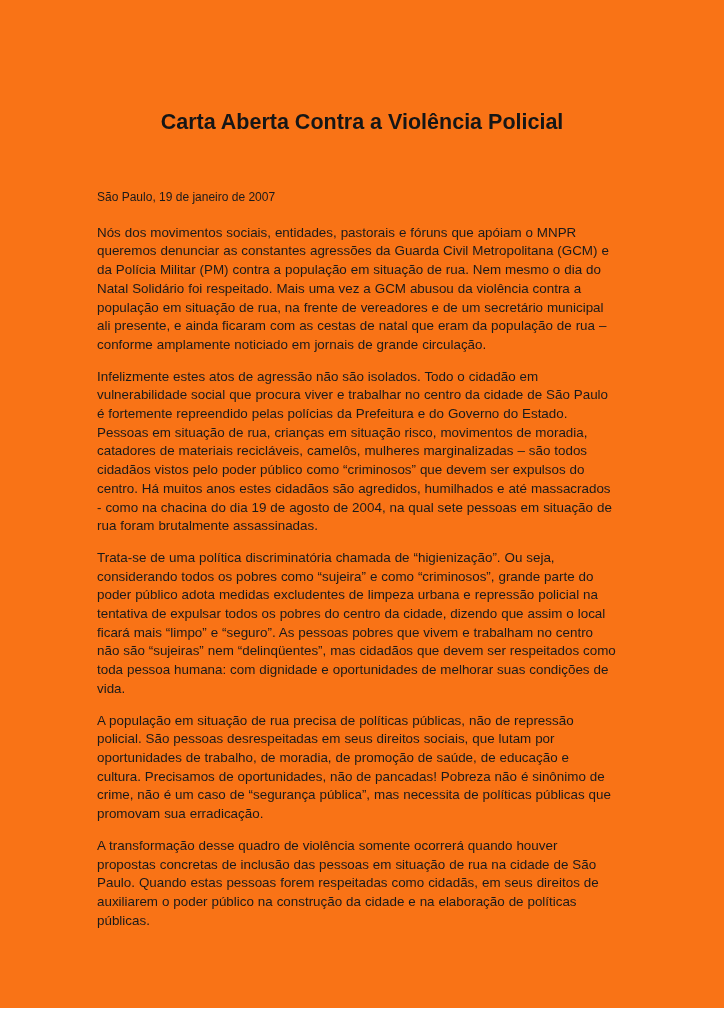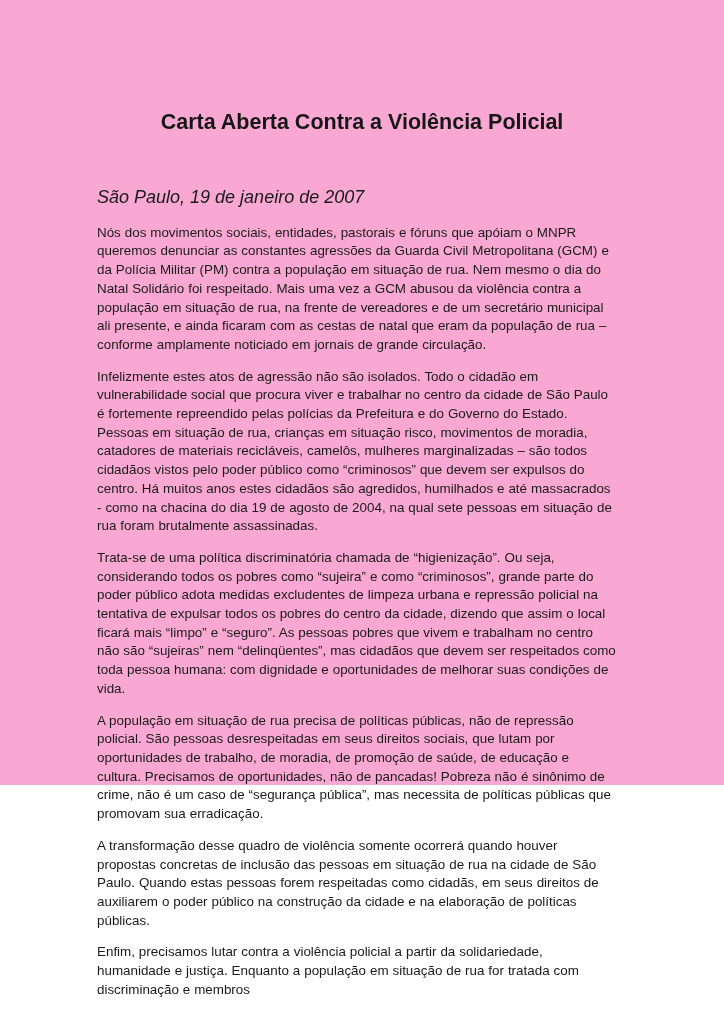--- a/index.html
+++ b/index.html
@@ -10,36 +10,35 @@
   body {
     width: 724px;
     height: 1024px;
     overflow: hidden;
     font-family: "Liberation Sans", "DejaVu Sans", sans-serif;
     color: #1a1a1a;
   }
   .page {
     box-sizing: border-box;
     width: 724px;
-    height: 785px;
-    background: #f9a8d4;
+    height: 1008px;
+    background: #f97316;
     padding: 108px 97px 0 97px;
   }
   .title {
     font-size: 21.5px;
     font-weight: 700;
     line-height: 28px;
     text-align: center;
     margin: 0 0 52px 0;
     color: #161616;
     letter-spacing: 0;
   }
   .dateline {
-    font-style: italic;
-    font-size: 18px;
+    font-size: 12px;
     line-height: 18.7px;
     margin: 5px 0 17px 0;
   }
   p.body-par {
     font-size: 13.4px;
     line-height: 18.7px;
     margin: 0 11px 13px 0;
     text-align: left;
     word-spacing: 0.2px;
   }
@@ -55,14 +54,13 @@
   <p class="body-par">Nós dos movimentos sociais, entidades, pastorais e fóruns que apóiam o MNPR queremos denunciar as constantes agressões da Guarda Civil Metropolitana (GCM) e da Polícia Militar (PM) contra a população em situação de rua. Nem mesmo o dia do Natal Solidário foi respeitado. Mais uma vez a GCM abusou da violência contra a população em situação de rua, na frente de vereadores e de um secretário municipal ali presente, e ainda ficaram com as cestas de natal que eram da população de rua – conforme amplamente noticiado em jornais de grande circulação.</p>
 
   <p class="body-par">Infelizmente estes atos de agressão não são isolados. Todo o cidadão em vulnerabilidade social que procura viver e trabalhar no centro da cidade de São Paulo é fortemente repreendido pelas polícias da Prefeitura e do Governo do Estado. Pessoas em situação de rua, crianças em situação risco, movimentos de moradia, catadores de materiais recicláveis, camelôs, mulheres marginalizadas – são todos cidadãos vistos pelo poder público como “criminosos” que devem ser expulsos do centro. Há muitos anos estes cidadãos são agredidos, humilhados e até massacrados - como na chacina do dia 19 de agosto de 2004, na qual sete pessoas em situação de rua foram brutalmente assassinadas.</p>
 
   <p class="body-par">Trata-se de uma política discriminatória chamada de “higienização”. Ou seja, considerando todos os pobres como “sujeira” e como “criminosos”, grande parte do poder público adota medidas excludentes de limpeza urbana e repressão policial na tentativa de expulsar todos os pobres do centro da cidade, dizendo que assim o local ficará mais “limpo” e “seguro”. As pessoas pobres que vivem e trabalham no centro não são “sujeiras” nem “delinqüentes”, mas cidadãos que devem ser respeitados como toda pessoa humana: com dignidade e oportunidades de melhorar suas condições de vida.</p>
 
   <p class="body-par">A população em situação de rua precisa de políticas públicas, não de repressão policial. São pessoas desrespeitadas em seus direitos sociais, que lutam por oportunidades de trabalho, de moradia, de promoção de saúde, de educação e cultura. Precisamos de oportunidades, não de pancadas! Pobreza não é sinônimo de crime, não é um caso de “segurança pública”, mas necessita de políticas públicas que promovam sua erradicação.</p>
 
   <p class="body-par">A transformação desse quadro de violência somente ocorrerá quando houver propostas concretas de inclusão das pessoas em situação de rua na cidade de São Paulo. Quando estas pessoas forem respeitadas como cidadãs, em seus direitos de auxiliarem o poder público na construção da cidade e na elaboração de políticas públicas.</p>
 
-  <p class="body-par">Enfim, precisamos lutar contra a violência policial a partir da solidariedade, humanidade e justiça. Enquanto a população em situação de rua for tratada com discriminação e membros</p>
 </div>
 
 </body></html>

